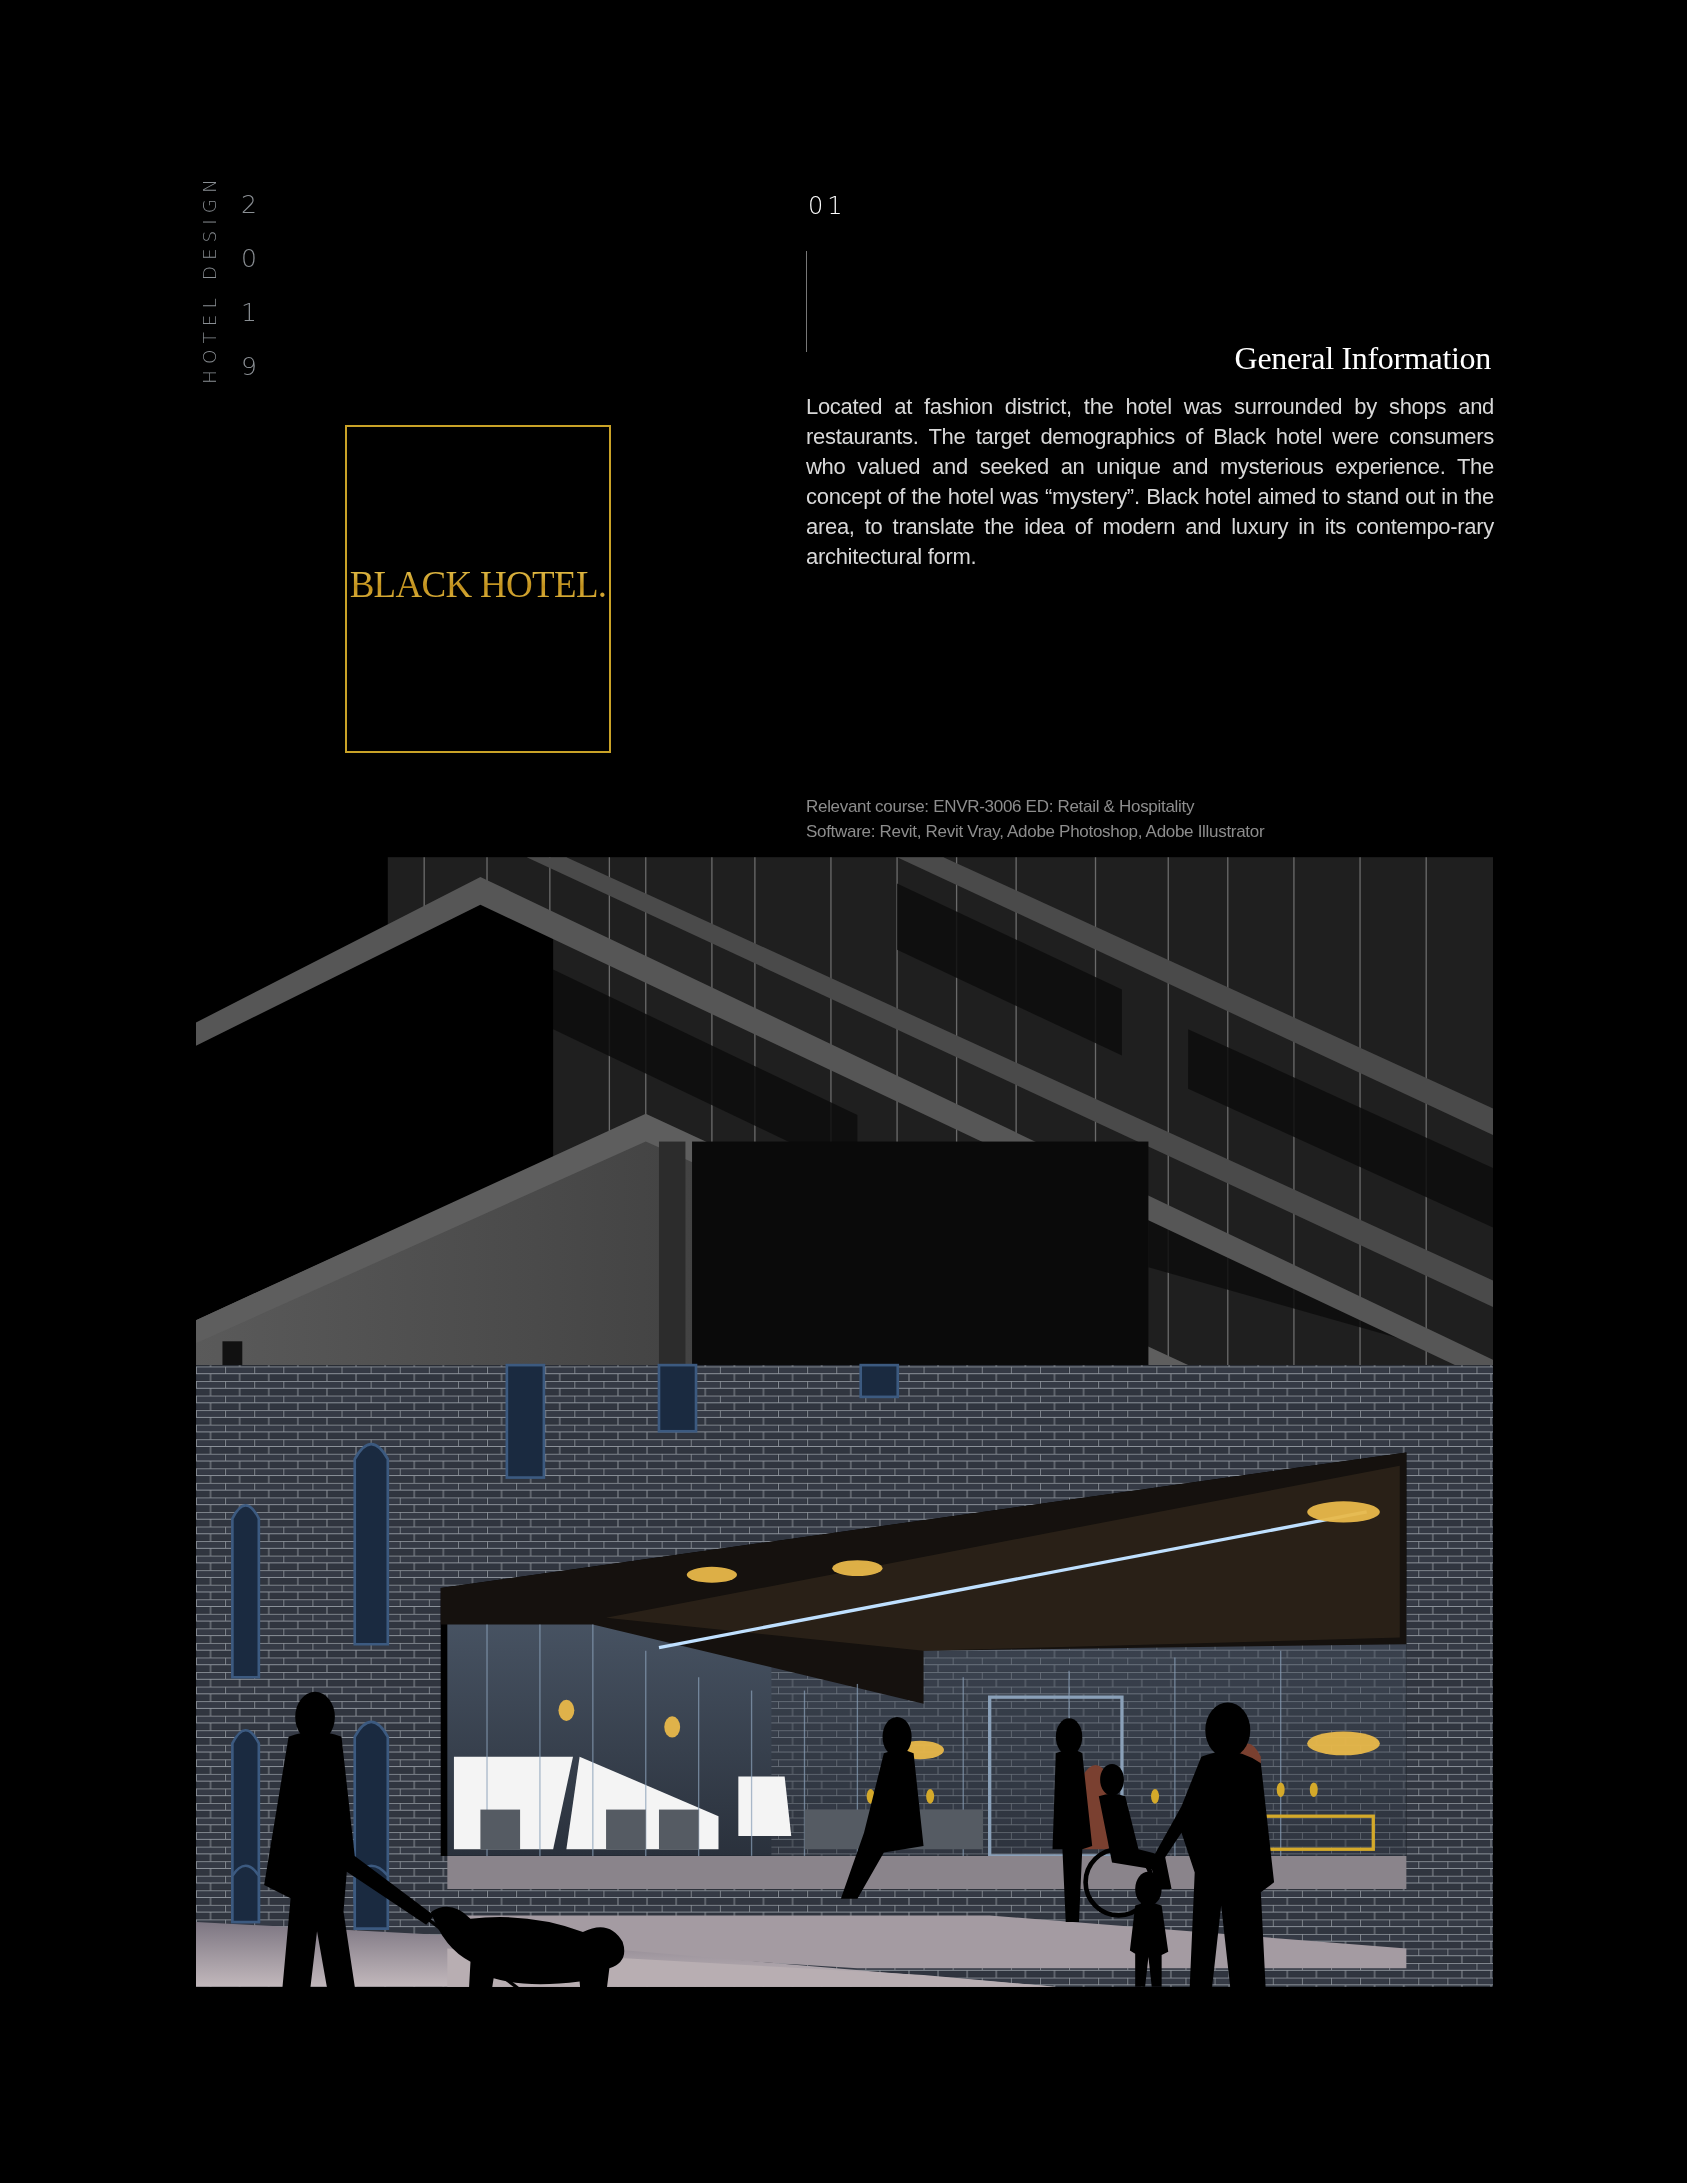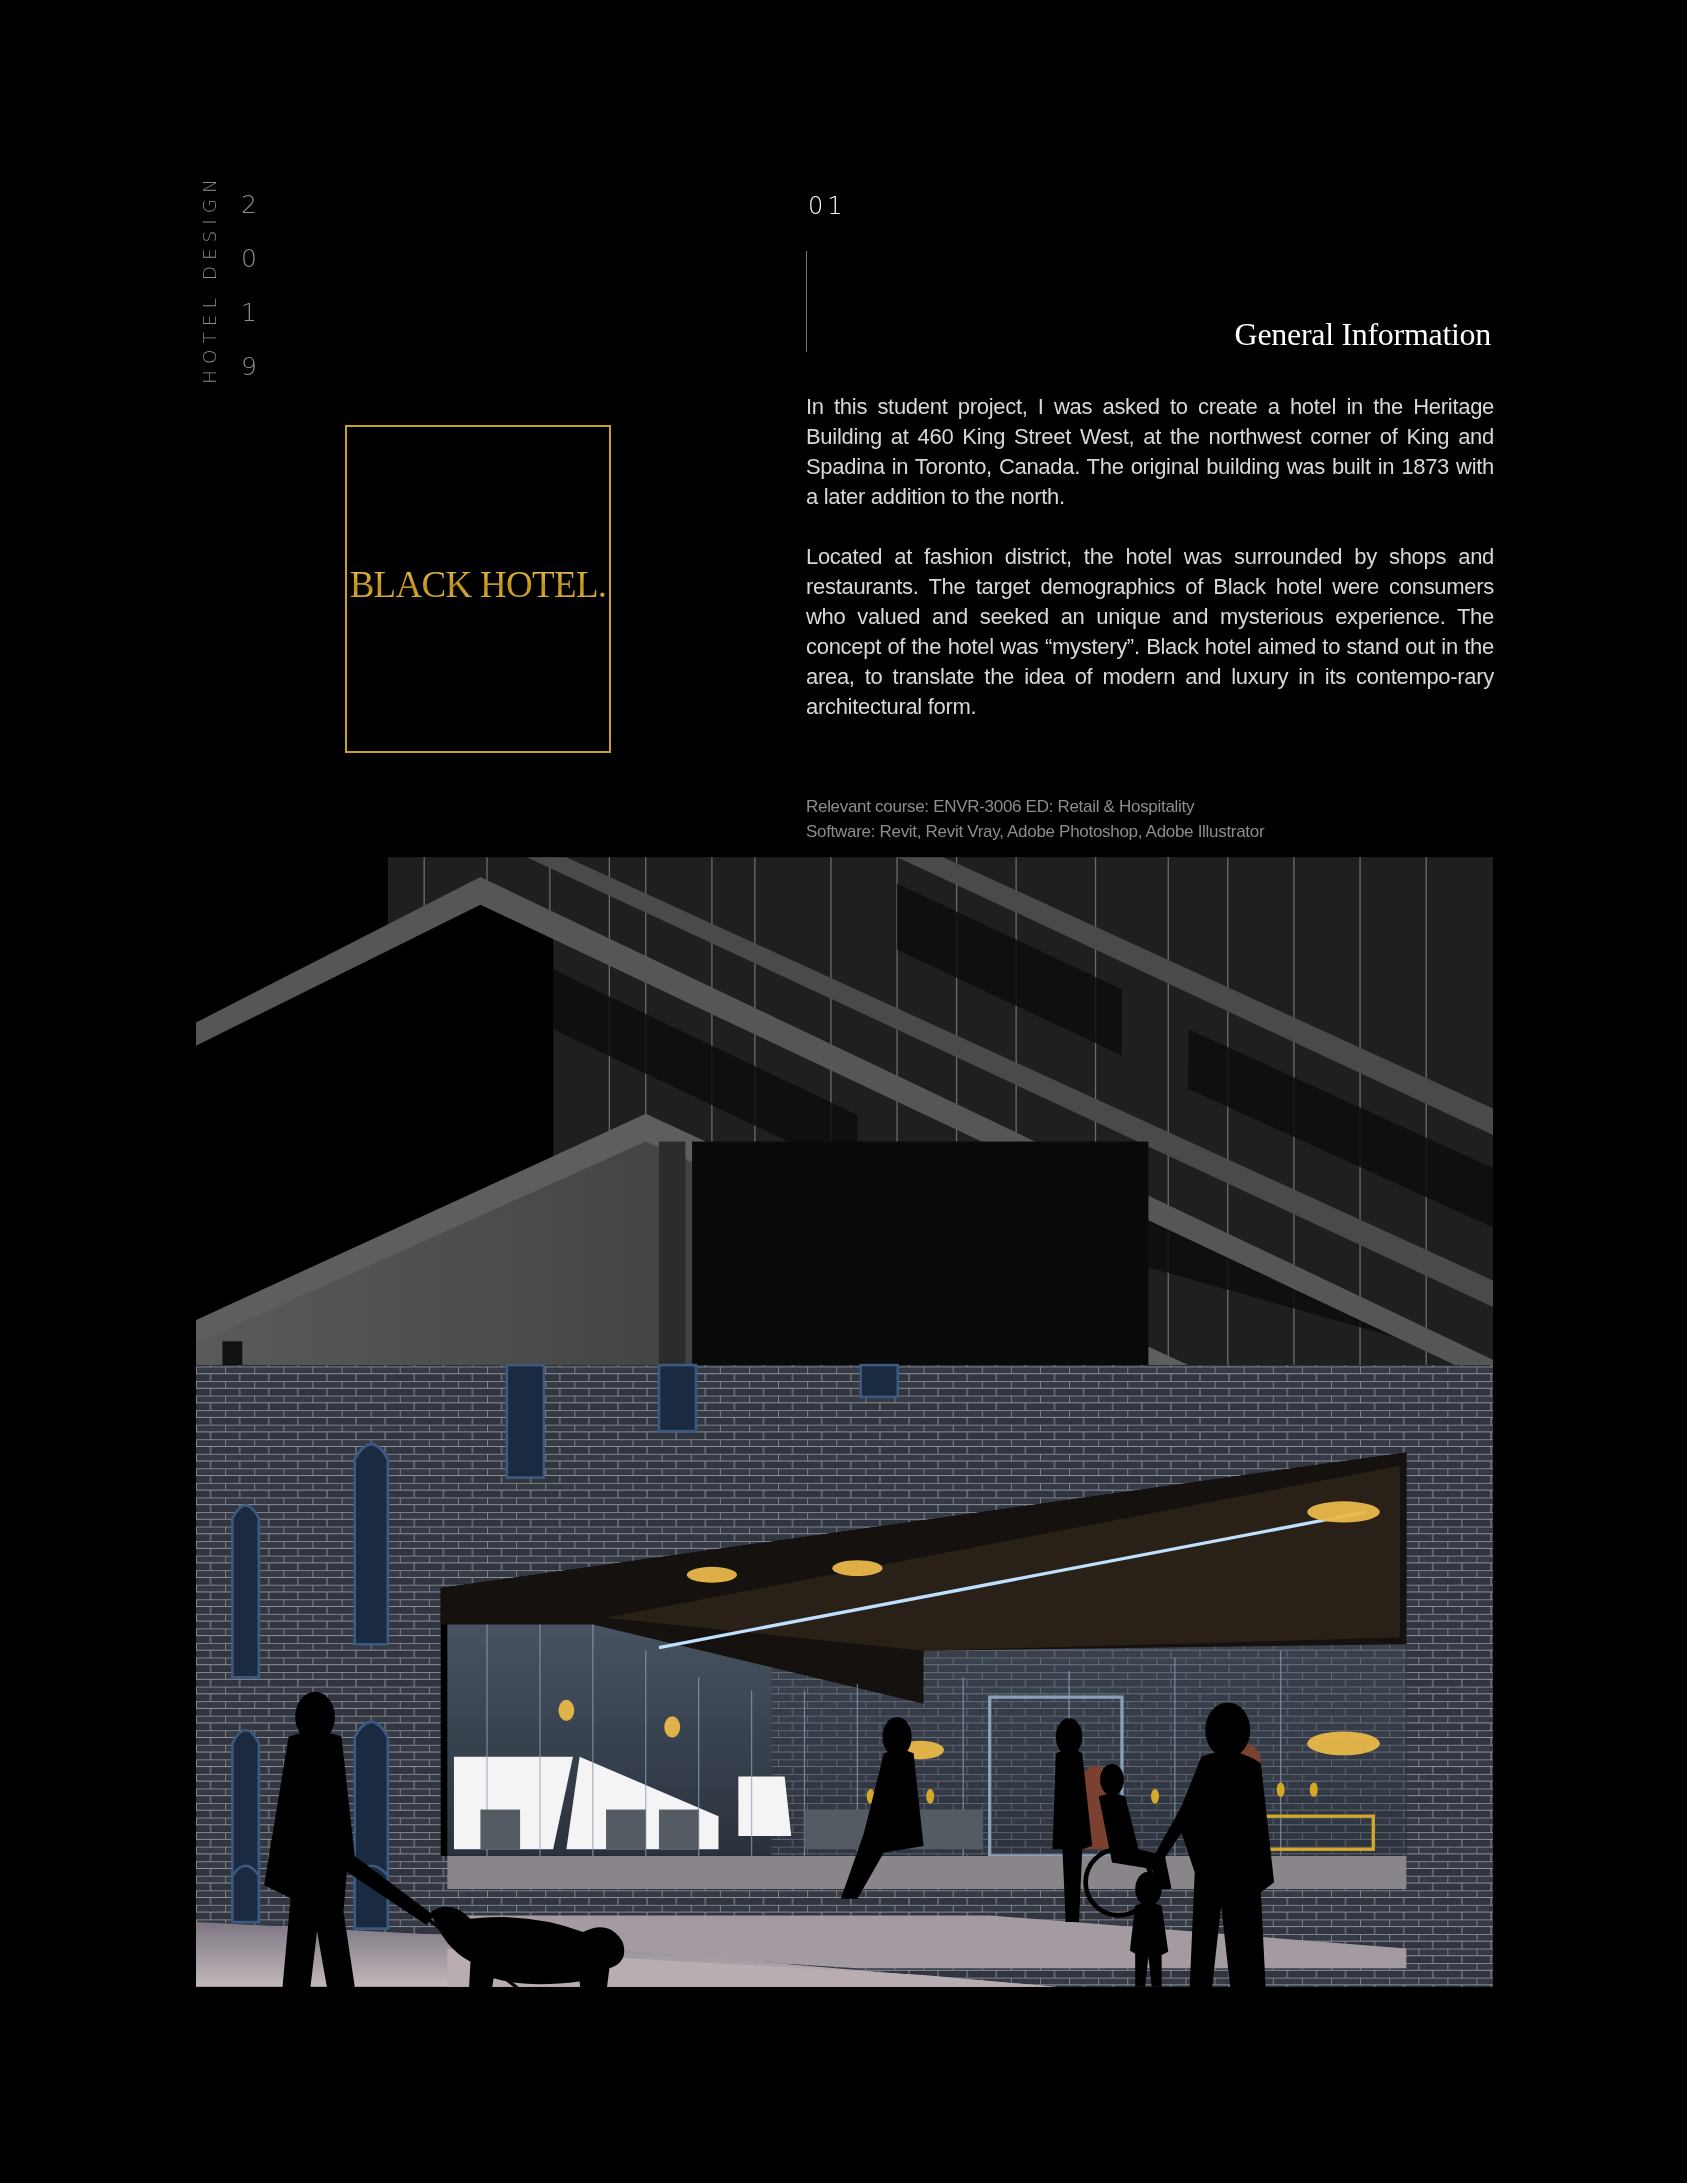--- a/index.html
+++ b/index.html
@@ -5,21 +5,21 @@
   html, body { margin: 0; padding: 0; background: #000; }
   body { width: 1687px; height: 2183px; position: relative; overflow: hidden; color: #fff; font-family: "Liberation Sans", sans-serif; }
   .side-label { position: absolute; left: 197px; top: 192px; width: 26.5px; height: 192px; }
   .side-label span { position: absolute; left: 0; bottom: 0; transform-origin: left bottom; transform: rotate(-90deg) translate(0, 22.5px); white-space: nowrap; font-family: "DejaVu Sans", sans-serif; font-size: 18.5px; letter-spacing: 6px; color: #8a8f94; font-weight: 200; }
   .year { position: absolute; left: 241px; top: 192px; width: 20px; }
   .year div { font-family: "DejaVu Sans", sans-serif; font-size: 25px; color: #8a8f94; height: 54px; line-height: 26.5px; font-weight: 200; }
   .logo-box { position: absolute; left: 345px; top: 425px; width: 266px; height: 328px; border: 2px solid #c9a227; box-sizing: border-box; display: flex; align-items: center; justify-content: center; }
   .logo-text { font-family: "Liberation Serif", serif; font-size: 37px; letter-spacing: -0.7px; color: #d4a92a; background: linear-gradient(180deg, #f0cf5a 0%, #c08f1c 55%, #e9c04a 100%); -webkit-background-clip: text; background-clip: text; -webkit-text-fill-color: transparent; margin-top: -9.3px; }
   .sec-num { position: absolute; left: 808px; top: 192px; font-family: "DejaVu Sans", sans-serif; font-size: 24px; color: #fff; letter-spacing: 4px; font-weight: 200; text-align: right; }
   .vrule { position: absolute; left: 806px; top: 251px; width: 1.3px; height: 101px; background: #777; }
-  .sec-title { position: absolute; right: 196px; top: 316px; font-family: "Liberation Serif", serif; font-size: 32px; color: #fff; letter-spacing: -0.3px; }
+  .sec-title { position: absolute; right: 196px; top: 340px; font-family: "Liberation Serif", serif; font-size: 32px; color: #fff; letter-spacing: -0.3px; }
   .body-text { position: absolute; left: 806px; top: 392px; width: 688px; font-size: 22px; line-height: 30px; color: #d8d8d8; letter-spacing: -0.3px; }
   .body-text p { margin: 0 0 30px 0; text-align: justify; }
   .meta { position: absolute; left: 806px; top: 794px; font-size: 17px; line-height: 25px; color: #8d8d8d; letter-spacing: -0.3px; }
   .render { position: absolute; left: 196px; top: 857px; width: 1297px; height: 1130px; overflow: hidden; background: #000; }
   .render svg { display: block; }
 </style>
 </head>
 <body>
 
 <div class="side-label">
@@ -35,21 +35,20 @@
 
 <div class="logo-box">
   <div class="logo-text">BLACK HOTEL.</div>
 </div>
 
 <div class="sec-num">01</div>
 <div class="vrule"></div>
 <div class="sec-title">General Information</div>
 
 <div class="body-text">
-  <p>In this student project, I was asked to create a hotel in the Heritage Building at 460 King Street West, at the northwest corner of King and Spadina in Toronto, Canada. The original building was built in 1873 with a later addition to the north.</p>
   <p>Located at fashion district, the hotel was surrounded by shops and restaurants. The target demographics of Black hotel were consumers who valued and seeked an unique and mysterious experience. The concept of the hotel was “mystery”. Black hotel aimed to stand out in the area, to translate the idea of modern and luxury in its contempo-rary architectural form.</p>
 </div>
 
 <div class="meta">
   <div>Relevant course: ENVR-3006 ED: Retail &amp; Hospitality</div>
   <div>Software: Revit, Revit Vray, Adobe Photoshop, Adobe Illustrator</div>
 </div>
 
 <div class="render">
   <svg width="1297" height="1130" viewBox="0 0 1961 1708" xmlns="http://www.w3.org/2000/svg">

